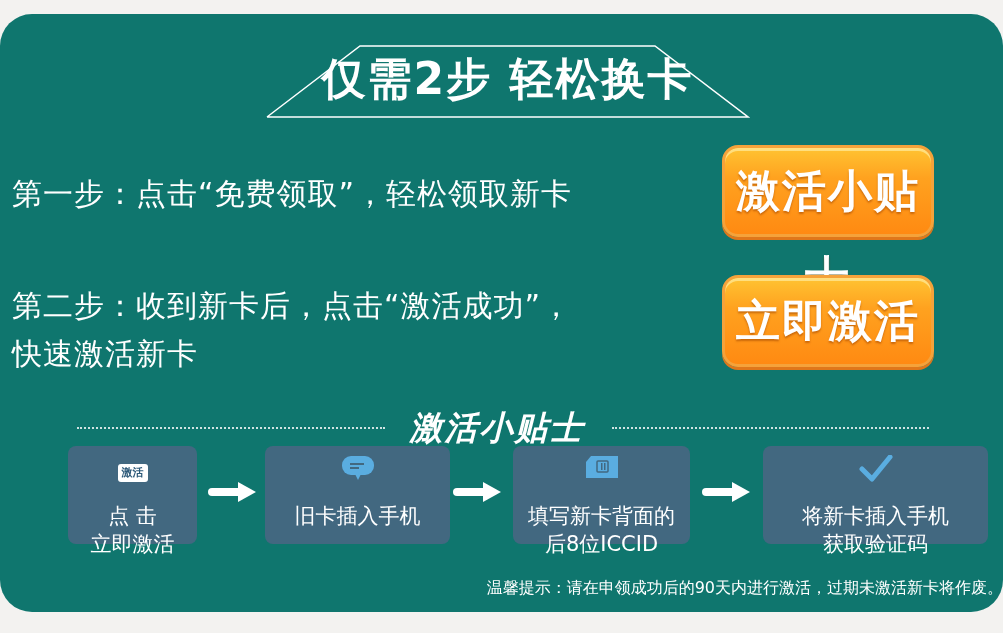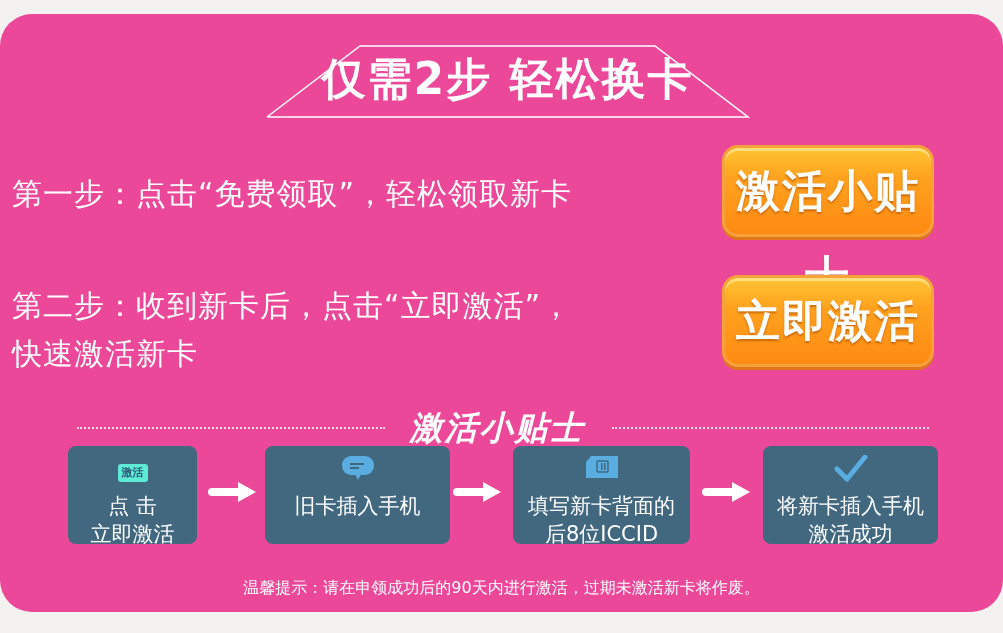--- a/index.html
+++ b/index.html
@@ -2,21 +2,21 @@
 <html><head>
 <meta charset="utf-8">
 <style>
   html, body { margin:0; padding:0; }
   body {
     width:1003px; height:633px; background:#f3f2f0; position:relative; overflow:hidden;
     font-family:"DejaVu Sans","Liberation Sans",sans-serif;
   }
   .panel {
     position:absolute; left:0; top:14px; width:1003px; height:598px;
-    background:#ec4899; border-radius:32px;
+    background:#0f766e; border-radius:32px;
   }
   .title-wrap { position:absolute; left:265px; top:15px; width:485px; height:90px; }
   .title-wrap svg { position:absolute; left:0; top:0; }
   .title {
     position:absolute; left:0; right:0; top:22px; text-align:center;
     color:#fff; font-size:44px; font-weight:bold; letter-spacing:2px; line-height:56px;
   }
   .step-text {
     position:absolute; left:12px; color:#fff; font-size:30px; line-height:48px; letter-spacing:1px;
   }
@@ -38,53 +38,53 @@
   .dots.l { left:0; width:308px; }
   .dots.r { left:535px; width:317px; }
   .tips-title {
     position:absolute; left:320px; width:200px; top:4px; text-align:center;
     color:#fff; font-size:33px; font-weight:bold; letter-spacing:2px; line-height:44px;font-style:italic;
   }
   .card {
     position:absolute; top:446px; height:98px; background:#426880; border-radius:8px;
     color:#fff; text-align:center; font-size:21px; line-height:28px;
   }
-  .card .lines { position:absolute; left:0; right:0; top:46px; }
+  .card .lines { position:absolute; left:0; right:0; top:56px; }
   .card .icon { position:absolute; top:9px; left:50%; transform:translateX(-50%); }
   .c1 { left:68px; width:129px; }
   .c2 { left:265px; width:175px;padding-left:10px; }
   .c3 { left:513px; width:177px; }
-  .c4 { left:763px; width:175px; }
+  .c4 { left:763px; width:208px;padding-left:17px; }
   .arrow { position:absolute; top:480px; width:52px; height:24px; }
   .a1 { left:206px; } .a2 { left:451px; } .a3 { left:700px; }
   .tag {
-    display:inline-block; background:#5eead4; color:#2f5b7a; font-size:11px; line-height:18px;
+    display:inline-block; background:#ffffff; color:#2f5b7a; font-size:11px; line-height:18px;
     padding:0 4px; border-radius:3px; font-weight:bold;
   }
   .footnote {
-    position:absolute; left:0; right:0; top:577px; text-align:center; color:#fff; font-size:16px; line-height:22px;
+    position:absolute; left:0; right:0; top:577px; text-align:right; color:#fff; font-size:16px; line-height:22px;
   }
 </style>
 </head>
 <body>
 
 <div class="panel">
 
   <div class="title-wrap">
     <svg width="485" height="90">
       <polyline points="2,88 95,17 390,17 483,88 2,88" fill="none" stroke="#fff" stroke-width="1.5"></polyline>
     </svg>
     <div class="title">仅需2步 轻松换卡</div>
   </div>
 
   <div class="step-text step1">第一步：点击“免费领取”，轻松领取新卡</div>
   <div class="btn btn1">激活小贴士</div>
 
   <div class="step-text step2">
-    <div>第二步：收到新卡后，点击“立即激活”，</div>
+    <div>第二步：收到新卡后，点击“激活成功”，</div>
     <div style="margin-top:0;">快速激活新卡</div>
   </div>
   <div class="btn btn2">立即激活</div>
 
   <div class="tips-row">
     <div class="dots l"></div>
     <div class="tips-title">激活小贴士</div>
     <div class="dots r"></div>
   </div>
 </div>
@@ -144,17 +144,17 @@
 </svg>
 
 <div class="card c4">
   <div class="icon">
     <svg width="34" height="28" viewBox="0 0 34 28">
       <polyline points="3,14 13,24 31,2" fill="none" stroke="#5aade0" stroke-width="5" stroke-linecap="round" stroke-linejoin="round"></polyline>
     </svg>
   </div>
   <div class="lines">
     <div>将新卡插入手机</div>
-    <div>激活成功</div>
+    <div>获取验证码</div>
   </div>
 </div>
 
 <div class="footnote">温馨提示：请在申领成功后的90天内进行激活，过期未激活新卡将作废。</div>
 
 </body></html>

